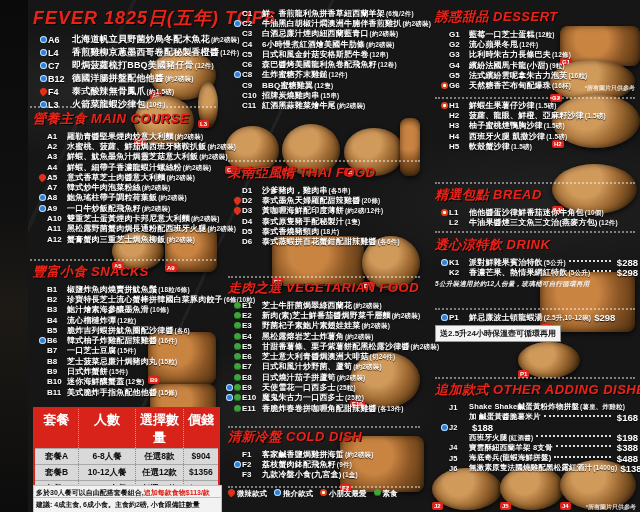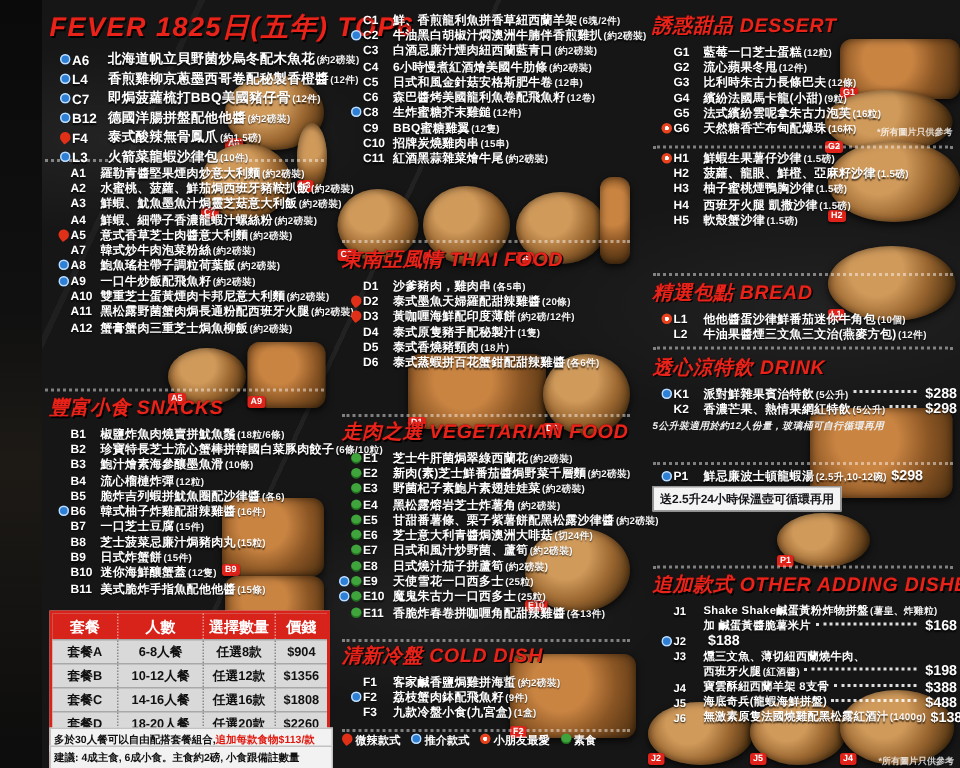--- a/index.html
+++ b/index.html
@@ -36,21 +36,21 @@
   .ic-rec{background:#2e7fd6;box-shadow:inset 0 0 0 1px rgba(220,238,255,.85);}
   .ic-chili{background:#e03018;border-radius:60% 60% 60% 12%;transform:rotate(-38deg);}
   .ic-kids{background:radial-gradient(circle,#fff 0 28%,#e8431c 30% 100%);}
   .ic-veg{background:#3fa43c;box-shadow:inset 0 -1px 0 rgba(0,60,0,.5);}
   .sec-note{color:#eee;font-size:6.5px;font-weight:bold;margin-top:2px;letter-spacing:.3px;font-style:italic;}
   .boxed-note{display:inline-block;background:#f4f4f4;color:#15151a;font-size:8px;font-weight:900;
     padding:2px 4px;margin-top:1px;border:1px solid #999;}
   .sep{position:absolute;z-index:2;border-top:2px dotted rgba(255,255,255,.45);height:0;}
   
   .pkg{position:absolute;left:33px;top:407px;width:183px;z-index:4;border:2px solid #d8231b;background:#d9d9d9;}
-  .pkg .thead{display:flex;background:#d8231b;color:#fff;font-weight:900;font-size:10px;}
+  .pkg .thead{display:flex;background:#d8231b;color:#fff;font-weight:900;font-size:13px;}
   .pkg .tr{display:flex;background:#d9d9d9;color:#101010;font-weight:900;font-size:8.5px;border-top:1px solid #a8a8a8;}
   .pkg .cell{text-align:center;padding:1.5px 0;}
   .pkg .cell:nth-child(1){width:24%;}
   .pkg .cell:nth-child(2){width:31%;border-left:1px dotted #8a8a8a;}
   .pkg .cell:nth-child(3){width:26%;border-left:1px dotted #8a8a8a;}
   .pkg .cell:nth-child(4){width:19%;border-left:1px dotted #8a8a8a;}
   .pkg .thead .cell{border-left-color:rgba(255,255,255,.5);}
   .note1,.note2{position:absolute;left:33px;width:183px;z-index:4;background:#f2f2f2;color:#101010;
     font-size:7px;font-weight:900;padding:2px 2px;border:1px solid #c2c2c2;white-space:nowrap;}
   .note1{top:485px;}
@@ -126,20 +126,21 @@
       </div>
       <div class="row">
         <span class="iconbox">
           <span class="ic ic-rec"></span>
         </span>
         <span class="code">L3</span>
         <span class="txt">火箭菜龍蝦沙律包<span class="qty">(10件)</span></span>
       </div>
     </div>
   <div class="sec sec-main" style="left:33px;top:110px;width:185px;">
+      <div class="sec-title">營養主食 MAIN COURSE</div>
       <div class="row">
         <span class="iconbox"></span>
         <span class="code">A1</span>
         <span class="txt">羅勒青醬堅果煙肉炒意大利麵<span class="qty">(約2磅裝)</span></span>
       </div>
       <div class="row">
         <span class="iconbox"></span>
         <span class="code">A2</span>
         <span class="txt">水蜜桃、菠蘿、鮮茄焗西班牙豬鞍扒飯<span class="qty">(約2磅裝)</span></span>
       </div>
@@ -642,25 +643,20 @@
       </div>
       <div class="row">
         <span class="iconbox">
           <span class="ic ic-rec"></span>
         </span>
         <span class="code">J2</span>
         <span class="price">$188</span>
       </div>
       <div class="row">
         <span class="iconbox"></span>
-        <span class="code">J3</span>
-        <span class="txt">燻三文魚、薄切紐西蘭燒牛肉、</span>
-      </div>
-      <div class="row">
-        <span class="iconbox"></span>
         <span class="code"></span>
         <span class="txt">西班牙火腿<span class="qty">(紅酒醬)</span></span>
         <span class="dots"></span>
         <span class="price">$198</span>
       </div>
       <div class="row">
         <span class="iconbox"></span>
         <span class="code">J4</span>
         <span class="txt">寶雲酥紐西蘭羊架 8支骨</span>
         <span class="dots"></span>

